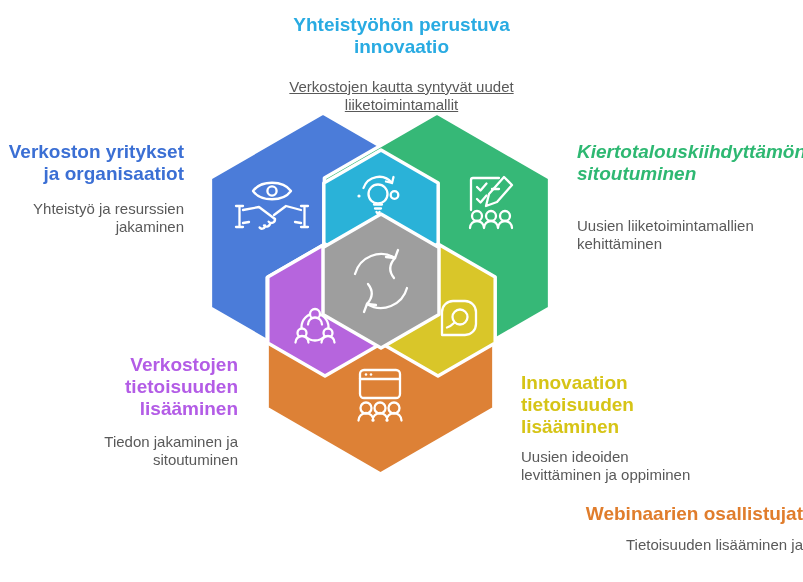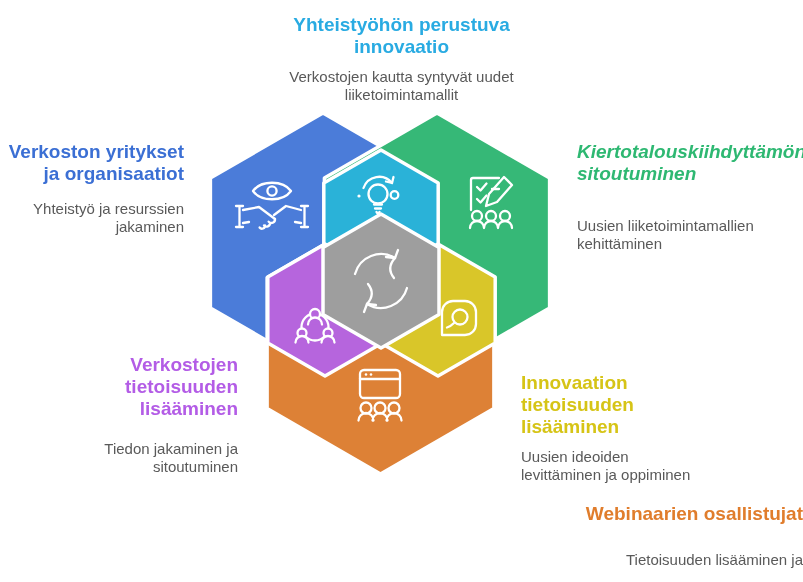--- a/index.html
+++ b/index.html
@@ -8,31 +8,31 @@
     font-family:"Liberation Sans", sans-serif; overflow:hidden;
   }
   .hexsvg { position:absolute; left:0; top:0; }
   .label { position:absolute; }
   .heading { font-weight:bold; font-size:19px; line-height:22px; letter-spacing:0; }
   .subtitle { font-size:15px; line-height:18px; color:#595959; }
   .ta-c { text-align:center; }
   .ta-r { text-align:right; }
   .ta-l { text-align:left; }
   .lbl-top        { top:14px;  left:0;     width:803px; }
-  .lbl-top .subtitle { margin-top:10px; }
+  .lbl-top .subtitle { margin-top:20px;text-decoration:underline; }
   .lbl-left       { top:141px; right:619px; width:230px; }
   .lbl-left .subtitle { margin-top:15px; }
   .lbl-right      { top:141px; left:577px; width:226px; }
   .lbl-right .subtitle { margin-top:32px; }
   .lbl-lowerleft  { top:354px; right:565px; width:220px;text-align:right; }
-  .lbl-lowerleft .subtitle { margin-top:20px; }
+  .lbl-lowerleft .subtitle { margin-top:13px; }
   .lbl-lowerright { top:372px; left:521px; width:220px; }
   .lbl-lowerright .subtitle { margin-top:10px; }
   .lbl-bottom     { top:503px; left:0;    width:803px;text-align:right; }
-  .lbl-bottom .subtitle { margin-top:26px; }
+  .lbl-bottom .subtitle { margin-top:11px; }
   .icon-stroke { fill:none; stroke:#ffffff; stroke-width:2.3; stroke-linecap:round; stroke-linejoin:round; }
 </style>
 </head>
 <body>
 
 <div class="canvas">
 
   <svg class="hexsvg" width="803" height="582" viewBox="0 0 803 582">
 
     <polygon points="323,113 435.6,178 435.6,308 323,373 210.4,308 210.4,178" stroke="#fff" stroke-width="3.5" stroke-linejoin="round" fill="#4B7CD9"></polygon>

